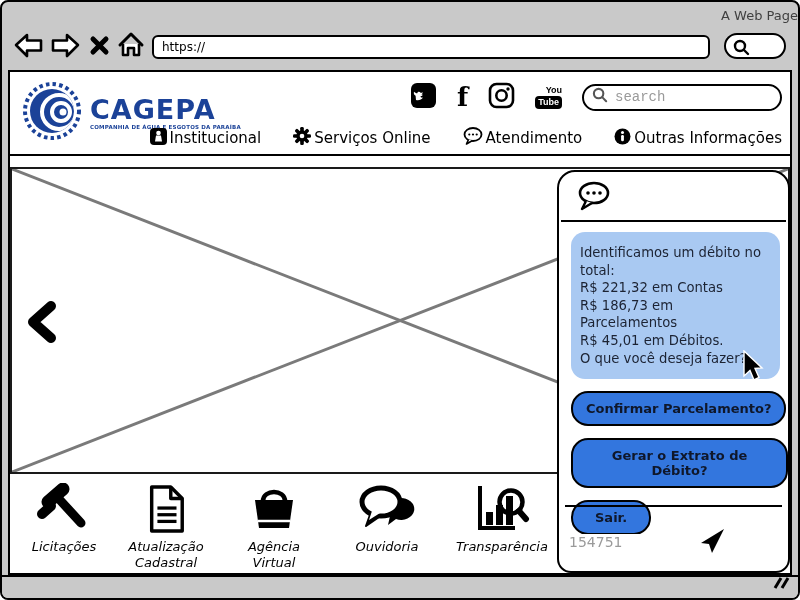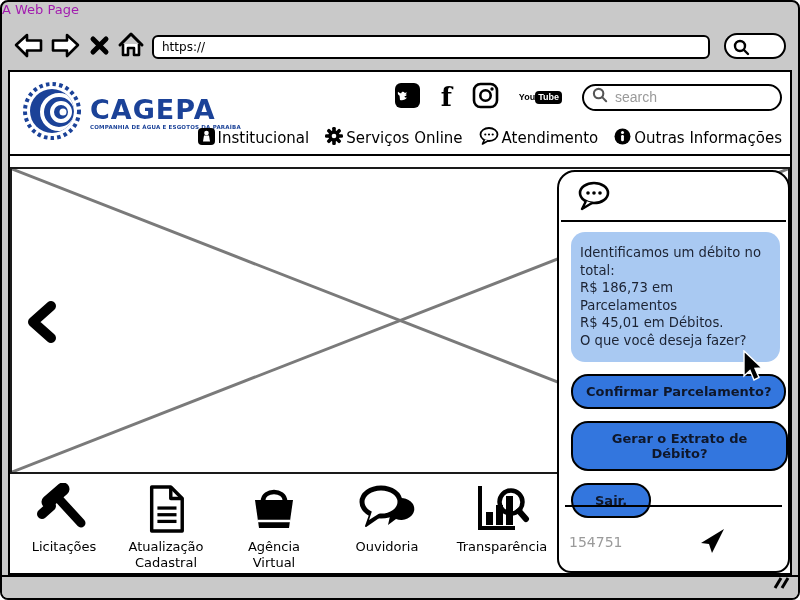--- a/index.html
+++ b/index.html
@@ -1,66 +1,66 @@
 <!DOCTYPE html>
 <html><head>
 <meta charset="utf-8">
 <style>
   * { margin:0; padding:0; box-sizing:border-box; }
   html,body { width:800px; height:600px; background:#fff; font-family:"DejaVu Sans", sans-serif; }
   .window { position:relative; width:800px; height:600px; background:#c9c9c9;
             border:2px solid #000; border-radius:8px; overflow:hidden; }
 
   
-  .titlebar { position:absolute; top:0; left:0; right:0; height:24px; text-align:left;
-              font-size:13px; color:#a21caf; }
+  .titlebar { position:absolute; top:0; left:0; right:0; height:24px; text-align:right;
+              font-size:13px; color:#404040; padding-top:6px; }
   .toolbar  { position:absolute; top:24px; left:0; right:0; height:44px; }
   .tool-btn { position:absolute; top:6px; background:none; border:none; cursor:pointer; padding:0; }
   .urlbar   { position:absolute; left:150px; top:9px; width:558px; height:24px; background:#fff;
               border:2px solid #000; border-radius:6px; font-size:12px; padding:0 8px;
               font-family:"DejaVu Sans", sans-serif; }
   .search-pill { position:absolute; right:12px; top:7px; width:62px; height:26px; background:#fff;
               border:2px solid #000; border-radius:14px; }
   .search-pill svg { position:absolute; left:7px; top:4px; }
 
   
   .content { position:absolute; left:6px; right:6px; top:68px; bottom:23px; background:#fff;
              border:2px solid #000; overflow:hidden; }
 
   .site-header { position:absolute; top:0; left:0; right:0; height:84px; border-bottom:2px solid #000;
                  background:#fff; }
   .logo-wrap { position:absolute; left:12px; top:9px; display:flex; align-items:center; gap:8px; }
   .logo-title { font-size:27px; font-weight:bold; color:#1b4298; letter-spacing:1px; line-height:26px; }
   .logo-sub   { font-size:5.5px; font-weight:bold; color:#1b4298; letter-spacing:.2px; margin-top:1px; }
   .header-top { position:absolute; top:10px; right:8px; display:flex; align-items:center; gap:20px; }
   .soc { background:none; border:none; padding:0; cursor:pointer; display:flex; align-items:flex-end; }
-  .yt { display:flex; flex-direction:row; align-items:center; line-height:1; }
+  .yt { display:flex; flex-direction:column; align-items:flex-end; line-height:1; }
   .yt-you  { font-size:9px; font-weight:bold; color:#000; }
   .yt-tube { font-size:9px; font-weight:bold; color:#fff; background:#000; border-radius:4px;
              padding:2px 3px; margin-top:1px; }
   .hdr-search { width:200px; height:27px; border:2px solid #000; border-radius:14px; background:#fff;
                 display:flex; align-items:center; padding:0 8px; gap:6px; }
   .hdr-search input { border:none; outline:none; width:140px; font-size:14px; color:#4c1d95;
-                      font-family:Liberation Sans, sans-serif; }
+                      font-family:Liberation Mono, monospace; }
   .hdr-search input::placeholder { color:#9a9a9a; }
-  .header-nav { position:absolute; bottom:5px; right:8px; display:flex; align-items:center; gap:16px; }
+  .header-nav { position:absolute; bottom:5px; right:8px; display:flex; align-items:center; gap:32px; }
   .nav-item { display:flex; align-items:center; gap:3px; font-size:15px; color:#000; cursor:pointer; }
 
   
   .carousel-box { position:absolute; left:0; right:0; top:95px; height:307px; border:2px solid #1a1a1a;
                   background:#fff; }
   .carousel-box svg.xlines { width:100%; height:100%; display:block; }
   .carousel-prev { position:absolute; left:14px; top:228px; background:none; border:none; cursor:pointer; z-index:3; }
 
   
   .quicklinks { position:absolute; left:0; right:0; top:402px; bottom:0; background:#fff;
                 display:flex; align-items:flex-start; padding:8px 0 0 6px; }
   .ql-item { width:108px; display:flex; flex-direction:column; align-items:center; cursor:pointer; }
   .ql-item .ico { height:54px; display:flex; align-items:center; justify-content:center; }
-  .ql-label { font-size:13px; color:#000; text-align:center; line-height:16px; margin-top:3px; width:96px; }
+  .ql-label { font-size:13px; color:#000; text-align:center; line-height:16px; margin-top:3px; width:96px;font-style:italic; }
 
   
   .chat-panel { position:absolute; right:0; top:98px; bottom:0; width:233px; background:#fff;
                 border:2px solid #000; border-radius:18px 18px 14px 14px; z-index:5; }
   .chat-header { padding:9px 0 5px 16px; }
   .chat-divider { border:none; border-top:2px solid #000; margin:0 2px; }
   .chat-msg { margin:10px 8px 0 12px; background:#a9c9f2; border-radius:14px; padding:12px 9px;
               font-size:13.2px; line-height:17.6px; color:#1c2333; }
   .chat-msg span { display:block; }
   .chat-btns { margin:12px 0 0 12px; display:flex; flex-direction:column; align-items:flex-start; gap:12px; }
@@ -330,20 +330,21 @@
             <circle cx="13" cy="12" r="1.8" fill="#000"></circle>
             <circle cx="19" cy="12" r="1.8" fill="#000"></circle>
             <circle cx="25" cy="12" r="1.8" fill="#000"></circle>
           </svg>
         </span>
       </div>
       <hr class="chat-divider">
 
       <div class="chat-msg">
         <span>Identificamos um débito no total:</span>
+        <span>R$ 221,32 em Contas</span>
         <span>R$ 186,73 em Parcelamentos</span>
         <span>R$ 45,01 em Débitos.</span>
         <span>O que você deseja fazer?</span>
       </div>
 
       <div class="chat-btns">
         <button class="chat-btn">Confirmar Parcelamento?</button>
         <button class="chat-btn">Gerar o Extrato de Débito?</button>
         <button class="chat-btn small">Sair.</button>
       </div>

